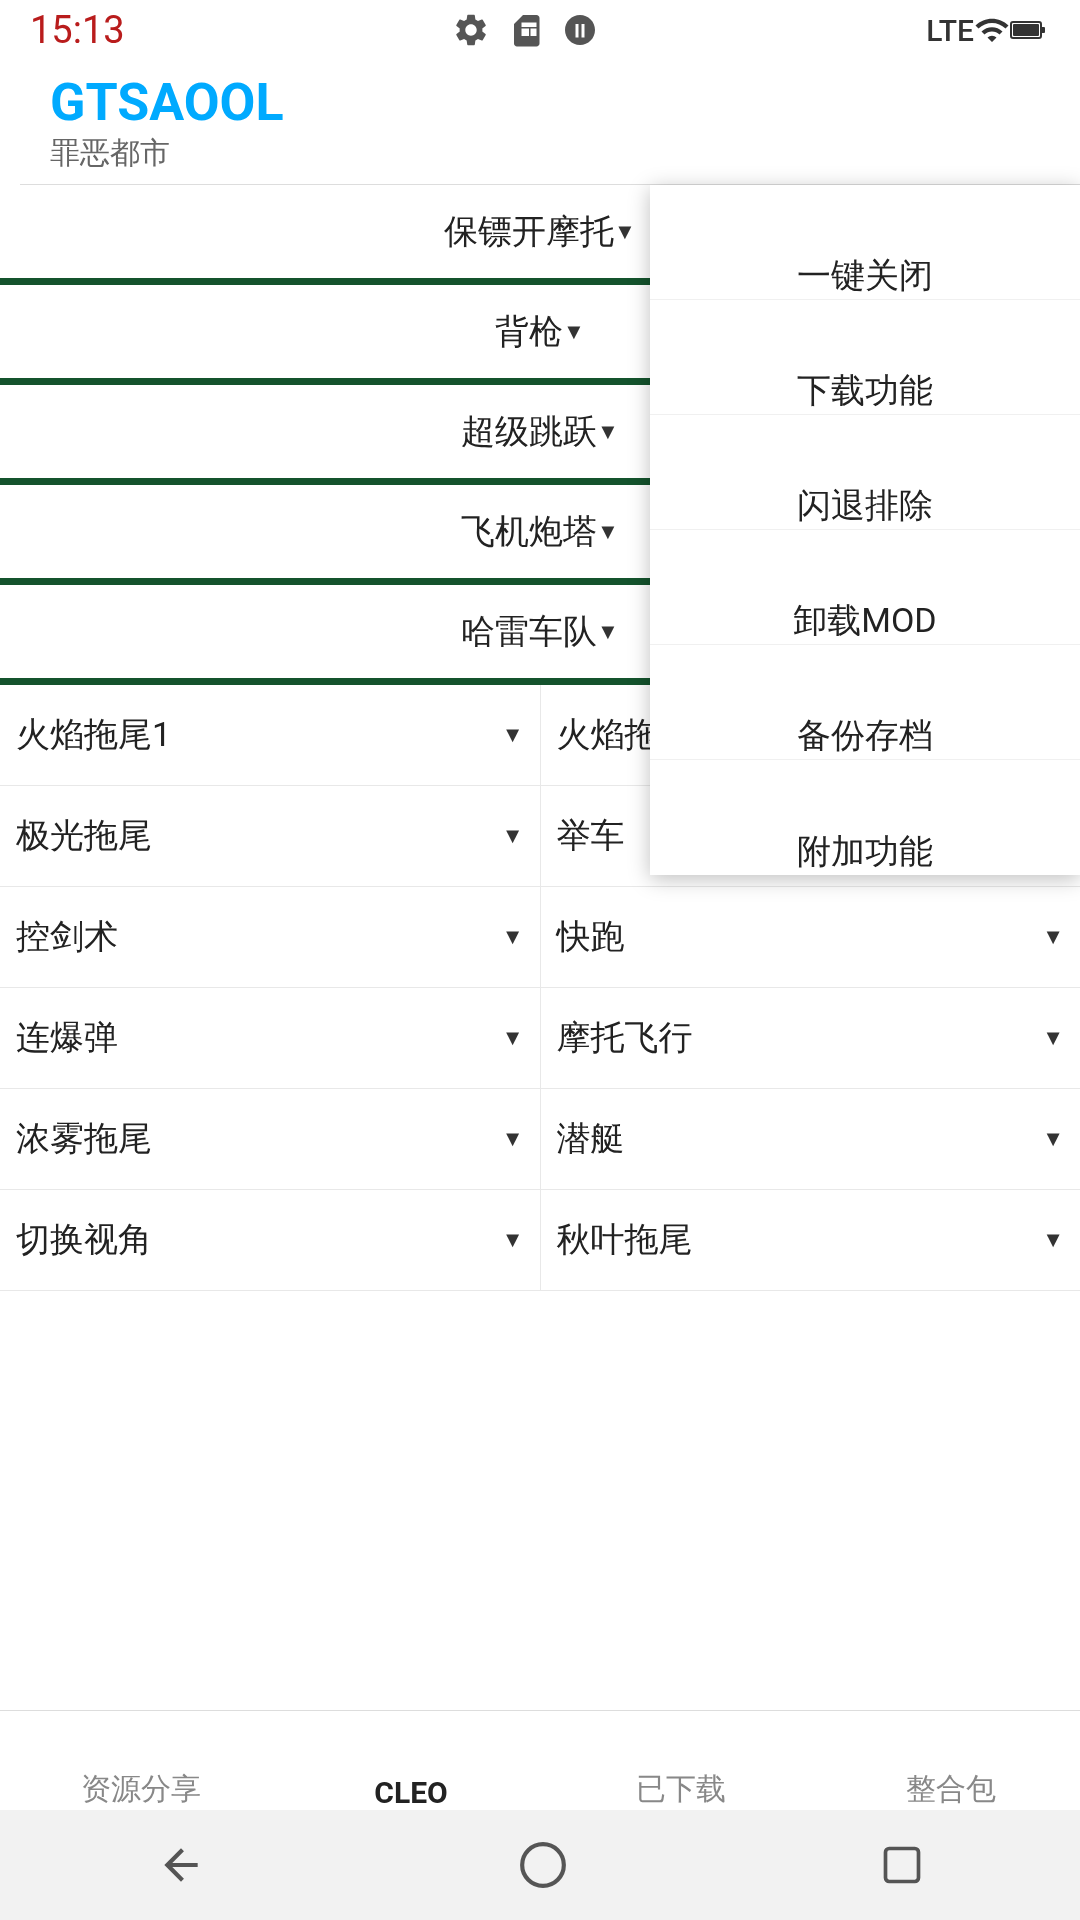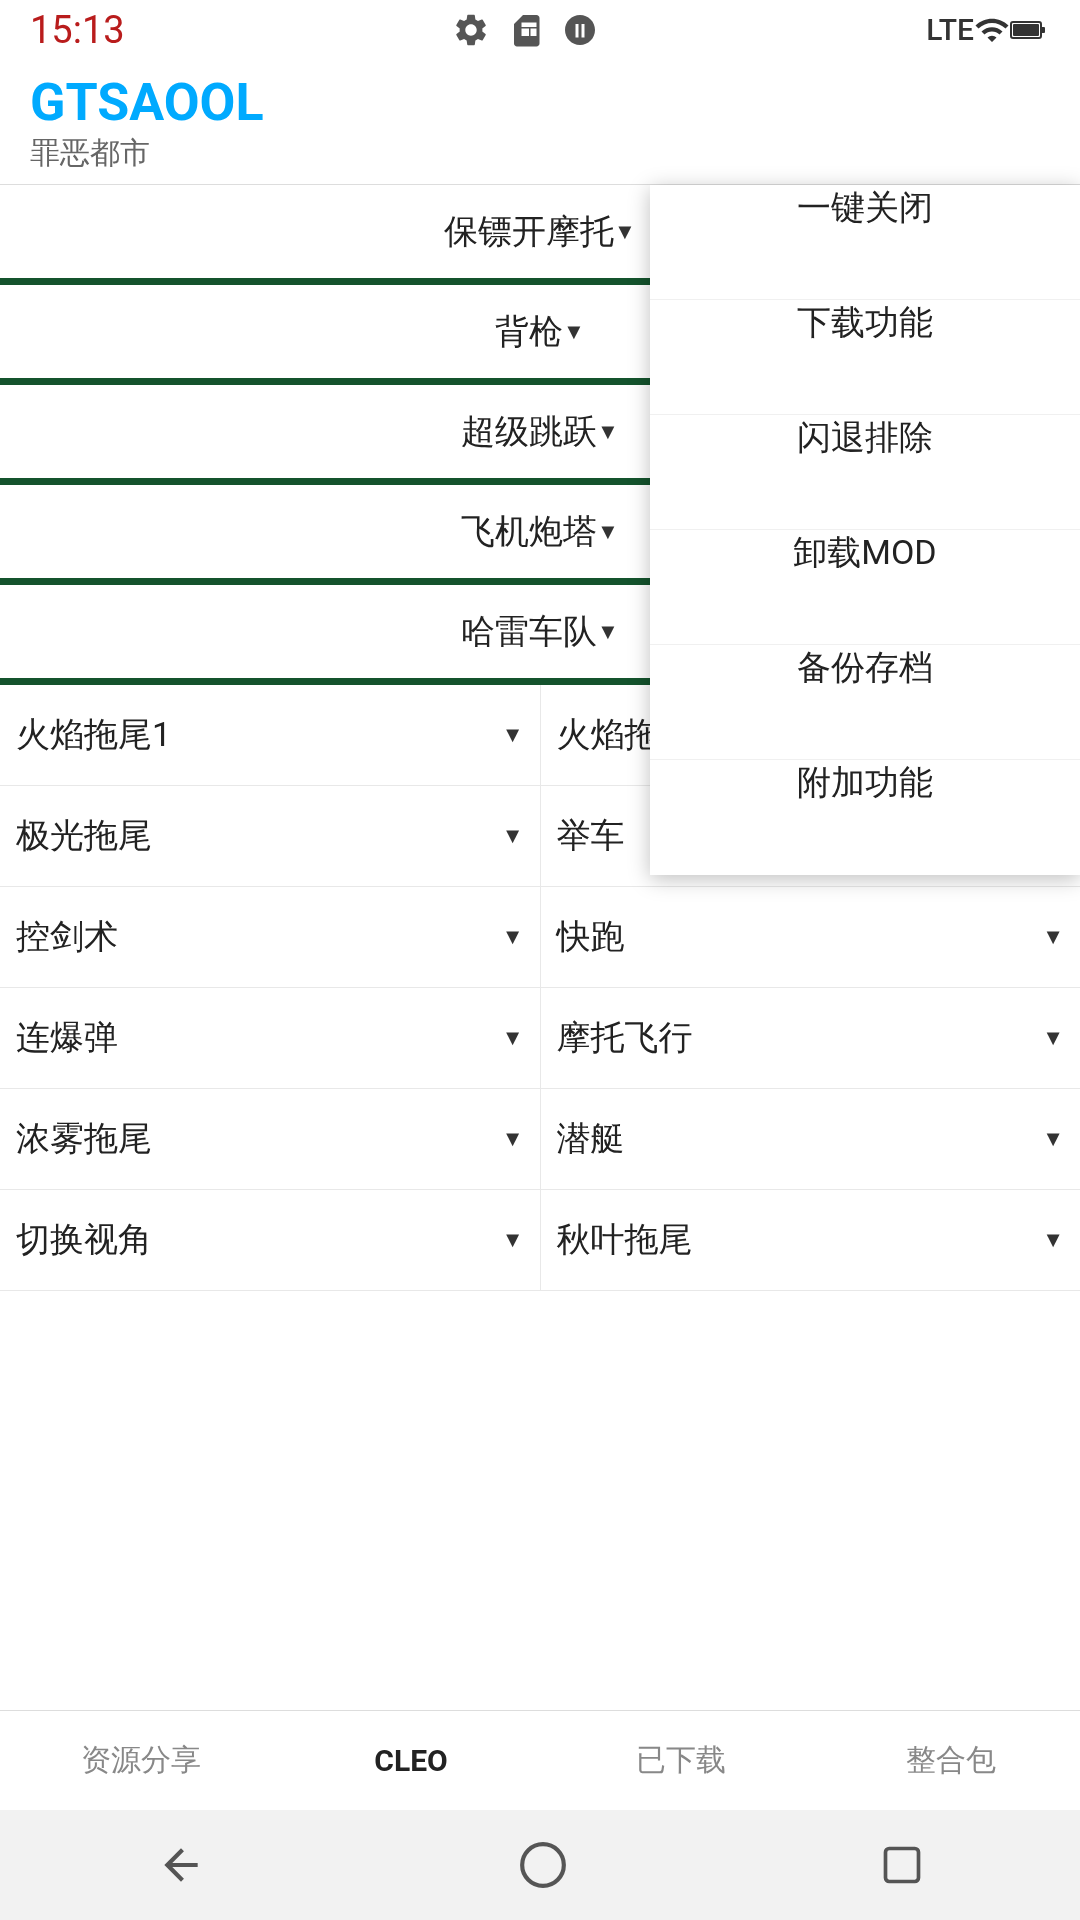--- a/index.html
+++ b/index.html
@@ -31,34 +31,35 @@
       display: flex;
       align-items: center;
       gap: 18px;
     }
     .status-icon {
       color: #555;
       font-size: 32px;
     }
     .status-right {
       display: flex;
-      align-items: flex-start;
+      align-items: center;
       gap: 0;
     }
     .lte-text {
       font-size: 30px;
       color: #333;
       font-weight: 500;
     }
 
     
     .header {
       padding: 14px 30px 10px 30px;
       background: #fff;
       border-bottom: 1px solid #ddd;
+      margin-left: 20px;
     }
     .app-title {
       font-size: 52px;
       font-weight: 700;
       color: #00AAFF;
       line-height: 1.1;
     }
     .app-subtitle {
       font-size: 30px;
       color: #666;
@@ -116,21 +117,21 @@
       position: absolute;
       top: 0;
       right: 0;
       width: 430px;
       background: #fff;
       box-shadow: 0 4px 20px rgba(0,0,0,0.25);
       z-index: 100;
     }
     .dropdown-menu-item {
       display: flex;
-      align-items: flex-start;
+      align-items: flex-end;
       justify-content: center;
       height: 115px;
       border-bottom: 1px solid #f0f0f0;
       cursor: pointer;
       font-size: 34px;
       color: #222;
     }
     .dropdown-menu-item:last-child {
       border-bottom: none;
     }
@@ -143,21 +144,21 @@
       right: 0;
       height: 100px;
       display: flex;
       align-items: center;
       border-top: 1px solid #ddd;
       background: #fff;
     }
     .nav-tab {
       flex: 1;
       display: flex;
-      align-items: center;
+      align-items: flex-end;
       justify-content: center;
       height: 100%;
       cursor: pointer;
       font-size: 30px;
       color: #888;
       padding-left: 12px;
     }
     .nav-tab.active {
       color: #222;
       font-weight: 700;

